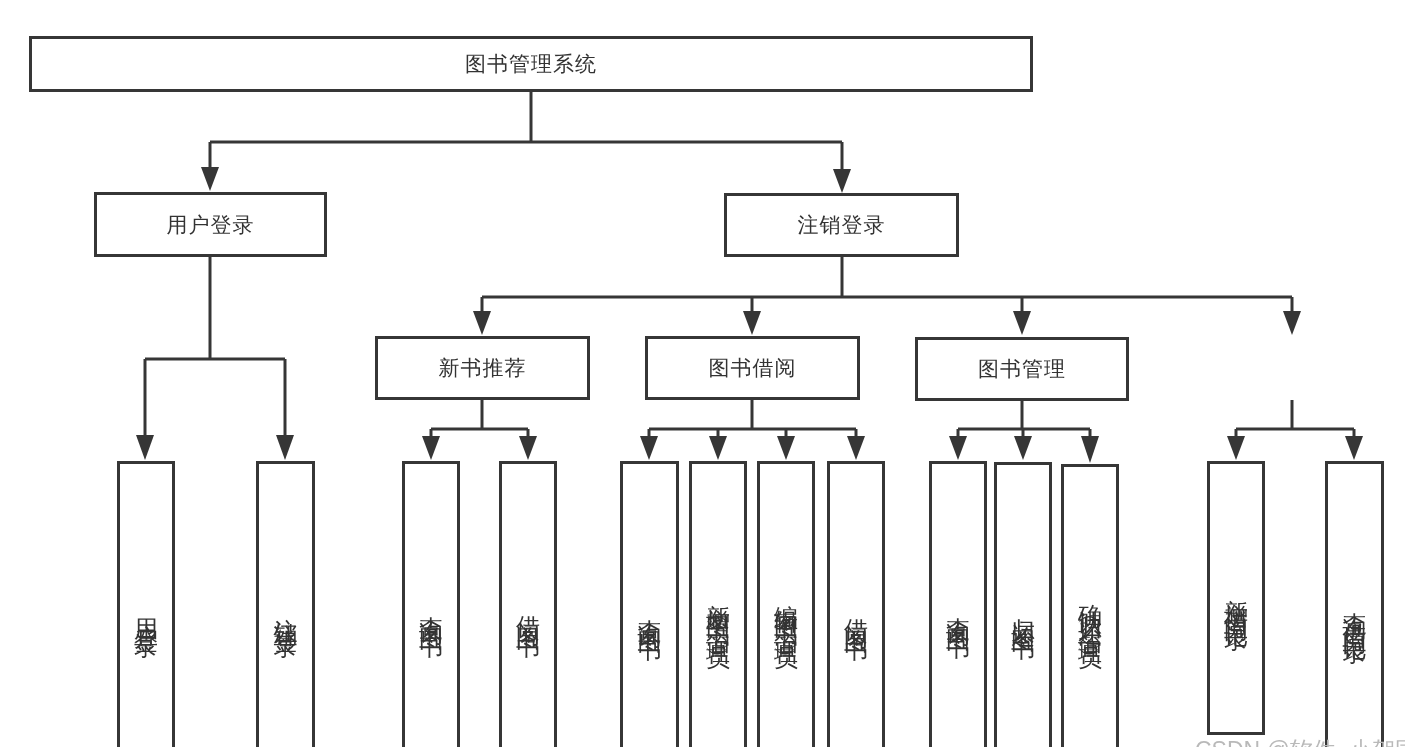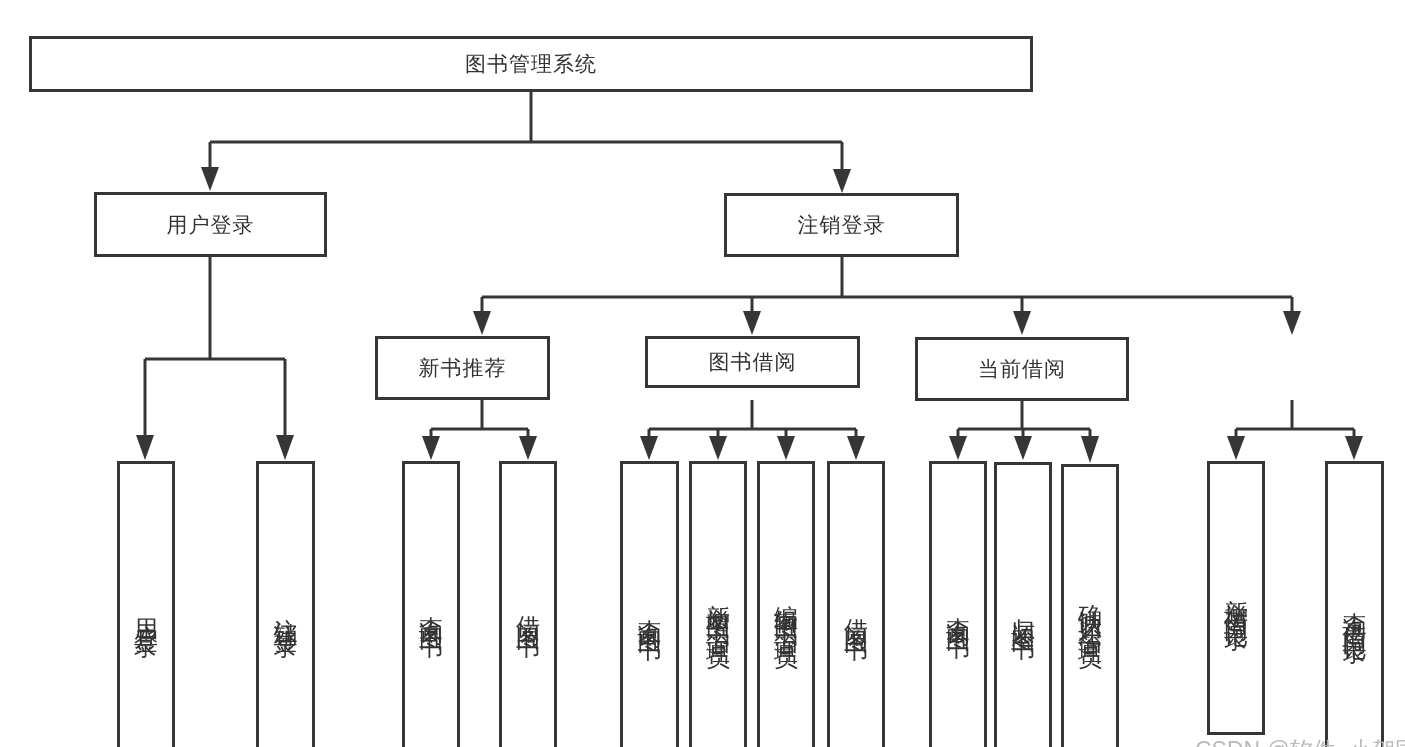--- a/index.html
+++ b/index.html
@@ -134,28 +134,28 @@
     <span>图书管理系统</span>
   </div>
 
   <div class="node h" style="left:82px;top:168px;width:233px;height:65px">
     <span>用户登录</span>
   </div>
   <div class="node h" style="left:712px;top:169px;width:235px;height:64px">
     <span>注销登录</span>
   </div>
 
-  <div class="node h" style="left:363px;top:312px;width:175px;height:64px">
+  <div class="node h" style="left:363px;top:312px;width:215px;height:64px">
     <span>新书推荐</span>
   </div>
-  <div class="node h" style="left:633px;top:312px;width:215px;height:52px">
+  <div class="node h" style="left:633px;top:312px;width:215px;height:64px">
     <span>图书借阅</span>
   </div>
   <div class="node h" style="left:903px;top:313px;width:214px;height:64px">
-    <span>当前借阅</span>
+    <span>图书管理</span>
   </div>
 
   <div class="node v" style="left:105px;top:437px;width:58px;height:299px">
     <span>用户登录</span>
   </div>
   <div class="node v" style="left:244px;top:437px;width:59px;height:299px">
     <span>注销登录</span>
   </div>
 
   <div class="node v" style="left:390px;top:437px;width:58px;height:296px">

